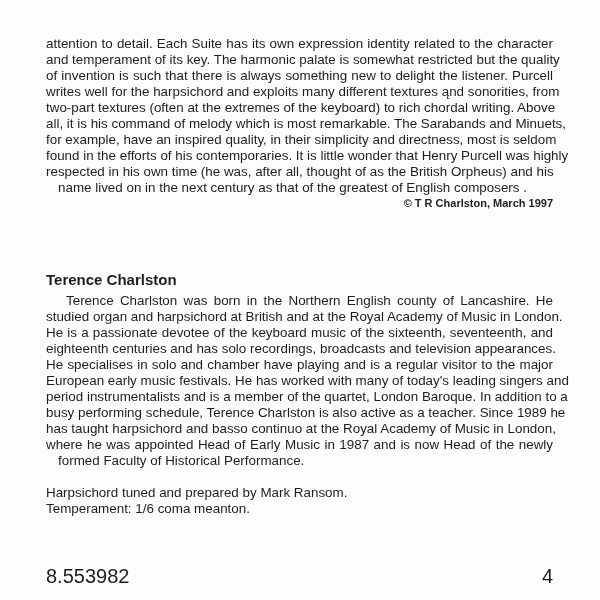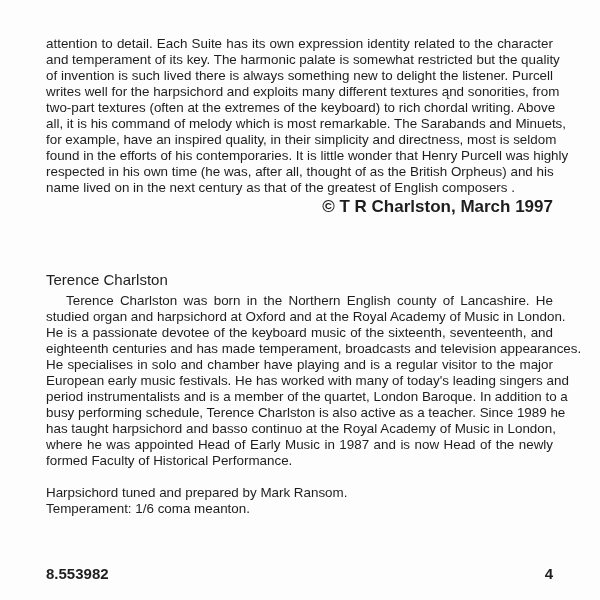--- a/index.html
+++ b/index.html
@@ -1,49 +1,49 @@
 <!DOCTYPE html>
 <html><head>
 <meta charset="utf-8">
 <style>
   html, body { margin:0; padding:0; }
   body { width:600px; height:600px; background:#fdfdfd; position:relative; overflow:hidden;
          font-family:"Liberation Sans", sans-serif; color:#1e1e1e; }
   .line { position:absolute; left:46px; width:507px; font-size:13.4px; line-height:16px;
           white-space:nowrap; text-align:justify; text-align-last:justify; }
-  .line.last { text-align-last:left; }
-  .right { position:absolute; right:47px; font-size:17px; font-weight:bold;text-align:center; }
-  .heading { position:absolute; left:46px; font-size:15px; font-weight:normal; }
+  .line.last { text-align-last:left;margin-left:12px; }
+  .right { position:absolute; right:47px; font-size:11px; font-weight:bold;text-align:center; }
+  .heading { position:absolute; left:46px; font-size:15px; font-weight:bold; }
   .ital { }
   .note { position:absolute; left:46px; font-size:13.4px; white-space:nowrap; }
-  .footer { position:absolute; font-size:15px; font-weight:bold; }
+  .footer { position:absolute; font-size:20px; font-weight:normal; }
 </style>
 </head>
 <body>
 
 <div>
   <div class="line" style="top:36px"><span>attention to detail. Each </span><span class="ital">Suite</span><span> has its own expression identity related to the character</span></div>
   <div class="line" style="top:52px">and temperament of its key. The harmonic palate is somewhat restricted but the quality</div>
-  <div class="line" style="top:68px">of invention is such lived there is always something new to delight the listener. Purcell</div>
+  <div class="line" style="top:68px">of invention is such that there is always something new to delight the listener. Purcell</div>
   <div class="line" style="top:84px">writes well for the harpsichord and exploits many different textures ąnd sonorities, from</div>
   <div class="line" style="top:100px">two-part textures (often at the extremes of the keyboard) to rich chordal writing. Above</div>
   <div class="line" style="top:116px"><span>all, it is his command of melody which is most remarkable. The </span><span class="ital">Sarabands</span><span> and </span><span class="ital">Minuets</span><span>,</span></div>
   <div class="line" style="top:132px">for example,  have an inspired quality, in their simplicity and directness, most is seldom</div>
   <div class="line" style="top:148px">found in the efforts of his contemporaries. It is little wonder that Henry Purcell was highly</div>
   <div class="line" style="top:164px">respected in his own time (he was, after all, thought of as the British Orpheus) and his</div>
   <div class="line last" style="top:180px">name lived on in the next century as that of the greatest of English composers .</div>
   <div class="right" style="top:197px">© T R Charlston, March 1997</div>
 </div>
 
 <div>
   <div class="heading" style="top:271px">Terence Charlston</div>
   <div class="line" style="top:293px; left:66px; width:487px">Terence Charlston was born in the Northern English county of Lancashire. He</div>
-  <div class="line" style="top:309px">studied organ and harpsichord at  Oxford and at the Royal Academy of Music in London.</div>
+  <div class="line" style="top:309px">studied organ and harpsichord at  British and at the Royal Academy of Music in London.</div>
   <div class="line" style="top:325px">He is a passionate devotee of the keyboard music of the sixteenth, seventeenth,  and</div>
-  <div class="line" style="top:341px">eighteenth centuries and has made temperament, broadcasts and television appearances.</div>
+  <div class="line" style="top:341px">eighteenth centuries and has solo recordings, broadcasts and television appearances.</div>
   <div class="line" style="top:357px">He specialises in solo and chamber have playing and is a regular visitor to the major</div>
   <div class="line" style="top:373px">European early music festivals. He has worked with many of today's leading singers and</div>
   <div class="line" style="top:389px">period instrumentalists and is a member of the quartet, London Baroque. In addition to a</div>
   <div class="line" style="top:405px">busy performing schedule, Terence Charlston is also active as a teacher. Since 1989 he</div>
   <div class="line" style="top:421px">has taught harpsichord and basso continuo at the Royal Academy of Music in London,</div>
   <div class="line" style="top:437px">where he was appointed Head of Early Music in 1987 and is now Head of the newly</div>
   <div class="line last" style="top:453px">formed Faculty of Historical Performance.</div>
 </div>
 
 <div>

